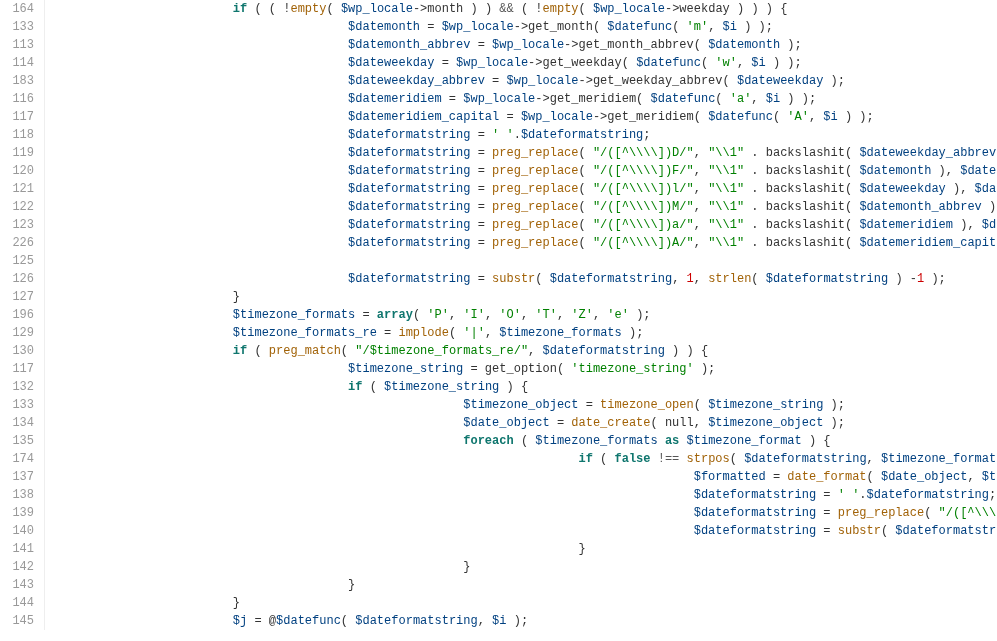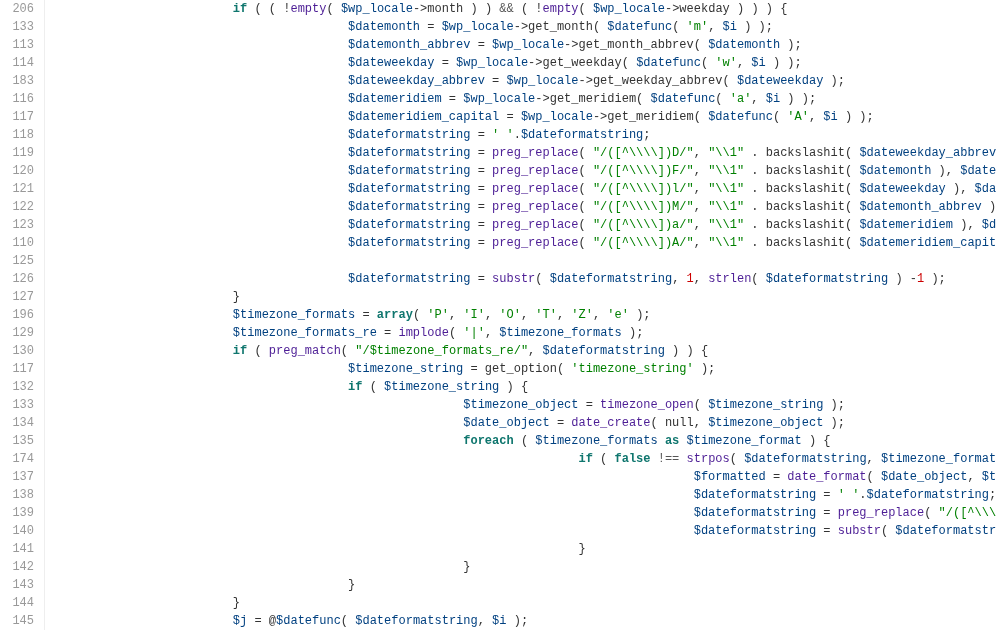--- a/index.html
+++ b/index.html
@@ -29,45 +29,45 @@
     .code-lines {
       padding-left: 15px;
       white-space: pre;
       overflow-x: auto;
     }
     .code-line {
       height: 18px;
     }
     .tk-kw { color: #0f766e; font-weight: bold; }
     .tk-var { color: #004080; }
-    .tk-fn { color: #4c1d95; }
+    .tk-fn { color: #a16207; }
     .tk-str { color: #008000; }
     .tk-num { color: #cc0000; }
     .tk-op { color: #555; }
     .tk-plain { color: #333; }
   </style>
 </head>
 <body>
 
 <div class="code-container">
   <div class="line-numbers" id="gutter">
-      <div class="line-num">206</div>
+      <div class="line-num">164</div>
       <div class="line-num">133</div>
       <div class="line-num">113</div>
       <div class="line-num">114</div>
       <div class="line-num">183</div>
       <div class="line-num">116</div>
       <div class="line-num">117</div>
       <div class="line-num">118</div>
       <div class="line-num">119</div>
       <div class="line-num">120</div>
       <div class="line-num">121</div>
       <div class="line-num">122</div>
       <div class="line-num">123</div>
-      <div class="line-num">110</div>
+      <div class="line-num">226</div>
       <div class="line-num">125</div>
       <div class="line-num">126</div>
       <div class="line-num">127</div>
       <div class="line-num">196</div>
       <div class="line-num">129</div>
       <div class="line-num">130</div>
       <div class="line-num">117</div>
       <div class="line-num">132</div>
       <div class="line-num">133</div>
       <div class="line-num">134</div>

